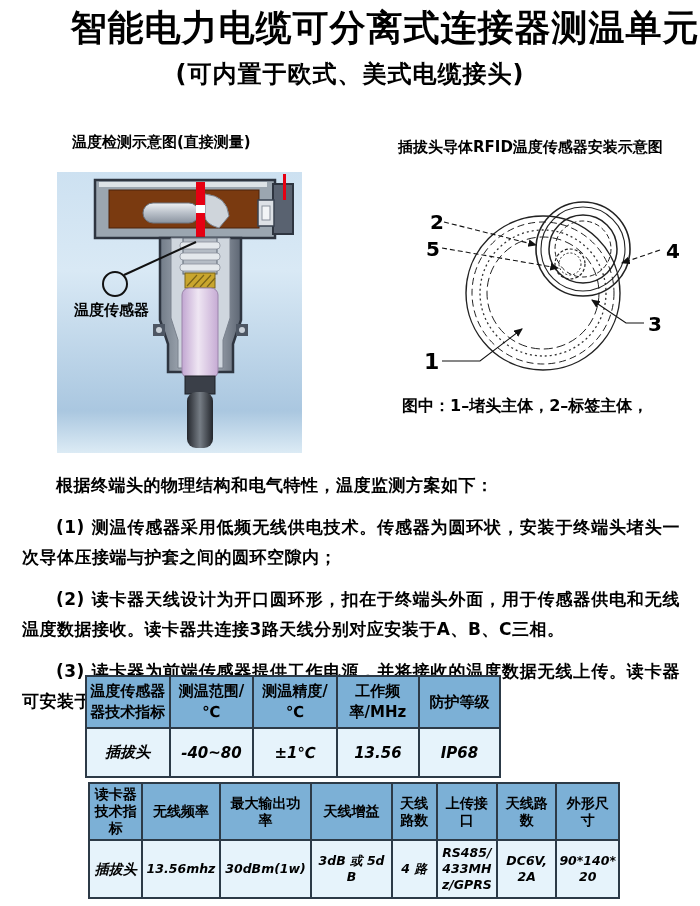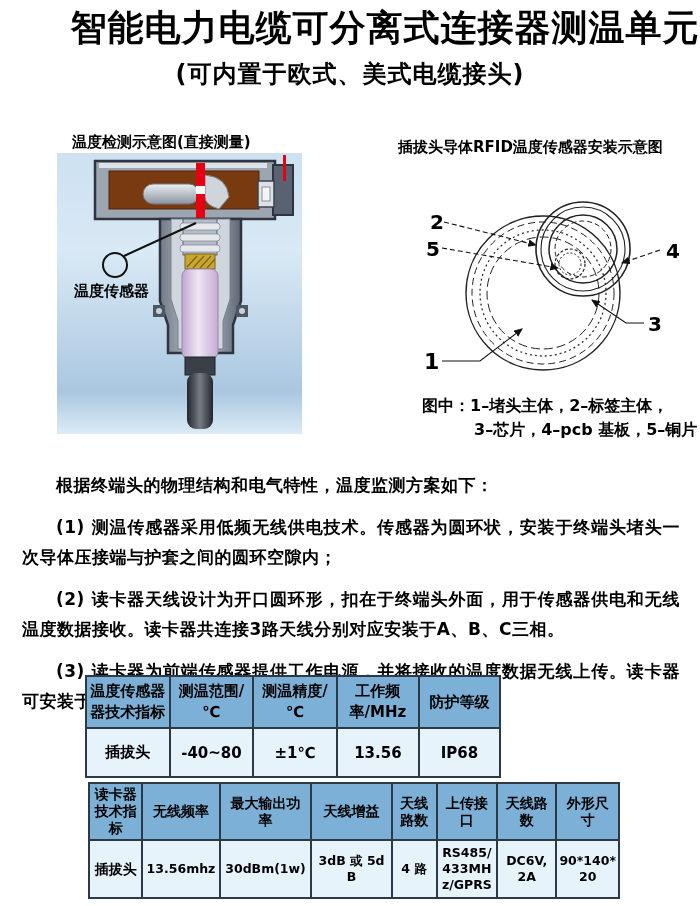--- a/index.html
+++ b/index.html
@@ -8,34 +8,34 @@
 
   .title{position:absolute;top:4px;left:0;width:700px;text-align:center;
          font-size:36px;font-weight:700;letter-spacing:1px;padding-left:35px;}
   .subtitle{position:absolute;top:58px;left:0;width:700px;text-align:center;
          font-size:24px;font-weight:700;letter-spacing:1px;}
 
   .fig-heading{position:absolute;font-size:15px;font-weight:700;white-space:nowrap;}
   .fig-heading.left{left:72px;top:133px;}
   .fig-heading.right{left:398px;top:138px;}
 
-  .fig-left{position:absolute;left:57px;top:153px;width:245px;height:312px;font-family:Liberation Serif, serif;}
+  .fig-left{position:absolute;left:57px;top:172px;width:245px;height:312px;font-family:Liberation Serif, serif;}
   .fig-right{position:absolute;left:398px;top:176px;width:292px;height:212px;background:#fff;}
 
-  .caption{position:absolute;left:402px;top:394px;font-size:16px;font-weight:700;line-height:24px;margin-left:20px;}
+  .caption{position:absolute;left:402px;top:394px;font-size:16px;font-weight:700;line-height:24px;}
   .caption .l2{padding-left:52px;}
 
   .paras{position:absolute;left:10px;top:458px;width:682px;}
   .paras p{margin:12px;font-size:17px;font-weight:600;line-height:30px;text-indent:2em;
            text-align:justify;letter-spacing:0.5px;}
 
   table{border-collapse:collapse;table-layout:fixed;}
   th,td{border:2px solid #2c3a47;text-align:center;vertical-align:middle;padding:2px;}
   th{background:#7cb0d6;font-weight:700;}
-  td{background:#e6f3fb;font-weight:700;}
+  td{background:#e6f3fb;font-weight:700;font-style:italic;}
 
   .t1{position:absolute;left:85px;top:675px;width:416px;}
   .t1 th{font-size:15px;height:46px;line-height:21px;}
   .t1 td{font-size:15px;height:43px;}
 
   .t2{position:absolute;left:88px;top:782px;width:532px;}
   .t2 th{font-size:14px;line-height:17px;height:48px;padding:2px 3px;}
   .t2 td{font-size:12.5px;line-height:16px;height:52px;word-break:break-all;}
   .t2 td.rowlabel{font-size:14px;word-break:keep-all;}
 </style>
@@ -154,21 +154,20 @@
       <text x="32" y="53" font-size="20" font-weight="700" fill="#000">2</text>
       <text x="28" y="80" font-size="20" font-weight="700" fill="#000">5</text>
       <text x="268" y="82" font-size="20" font-weight="700" fill="#000">4</text>
       <text x="250" y="155" font-size="20" font-weight="700" fill="#000">3</text>
       <text x="26" y="193" font-size="22" font-weight="700" fill="#000">1</text>
     </svg>
   </div>
 
   <div class="caption">
     <div class="l1">图中：1–堵头主体，2–标签主体，</div>
-    <div class="l2">3–芯片，4–pcb 基板，5–铜片</div>
   </div>
 
   <div class="paras">
     <p>根据终端头的物理结构和电气特性，温度监测方案如下：</p>
     <p>(1) 测温传感器采用低频无线供电技术。传感器为圆环状，安装于终端头堵头一次导体压接端与护套之间的圆环空隙内；</p>
     <p>(2) 读卡器天线设计为开口圆环形，扣在于终端头外面，用于传感器供电和无线温度数据接收。读卡器共连接3路天线分别对应安装于A、B、C三相。</p>
     <p>(3) 读卡器为前端传感器提供工作电源，并将接收的温度数据无线上传。读卡器可安装于终端头附近适当位置。</p>
   </div>
 
   <table class="t1">

